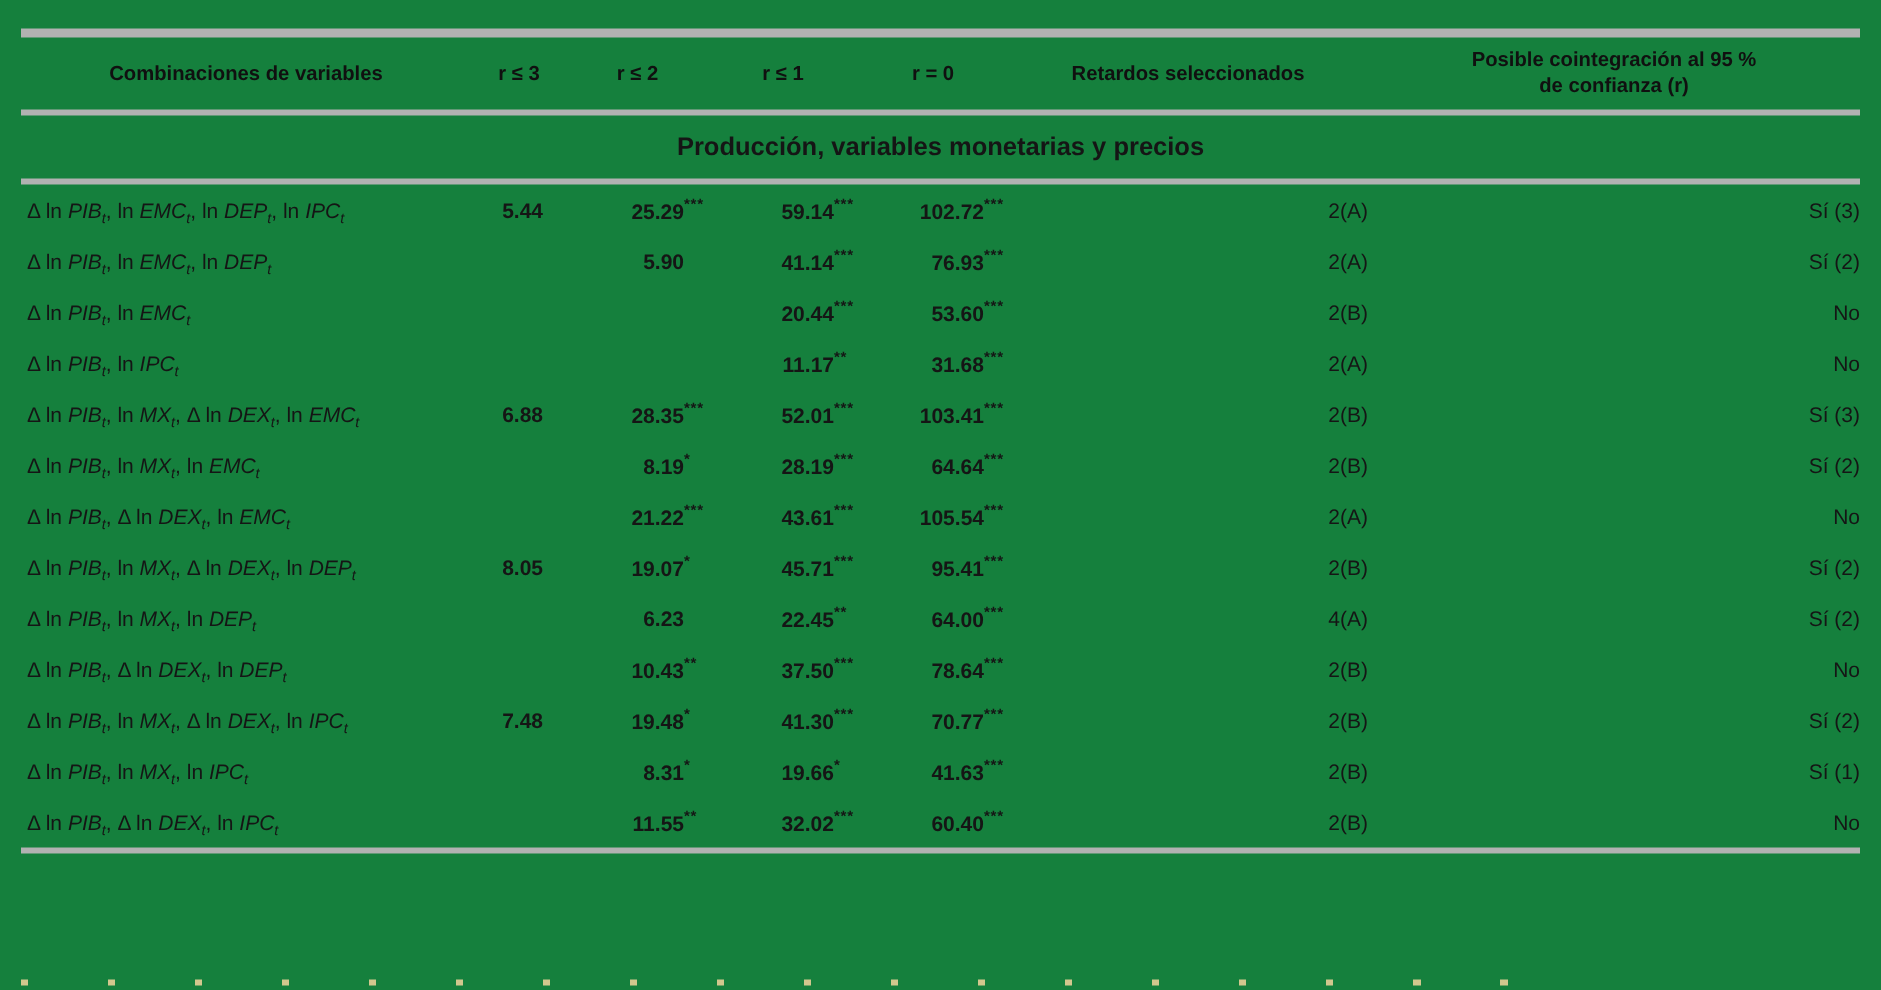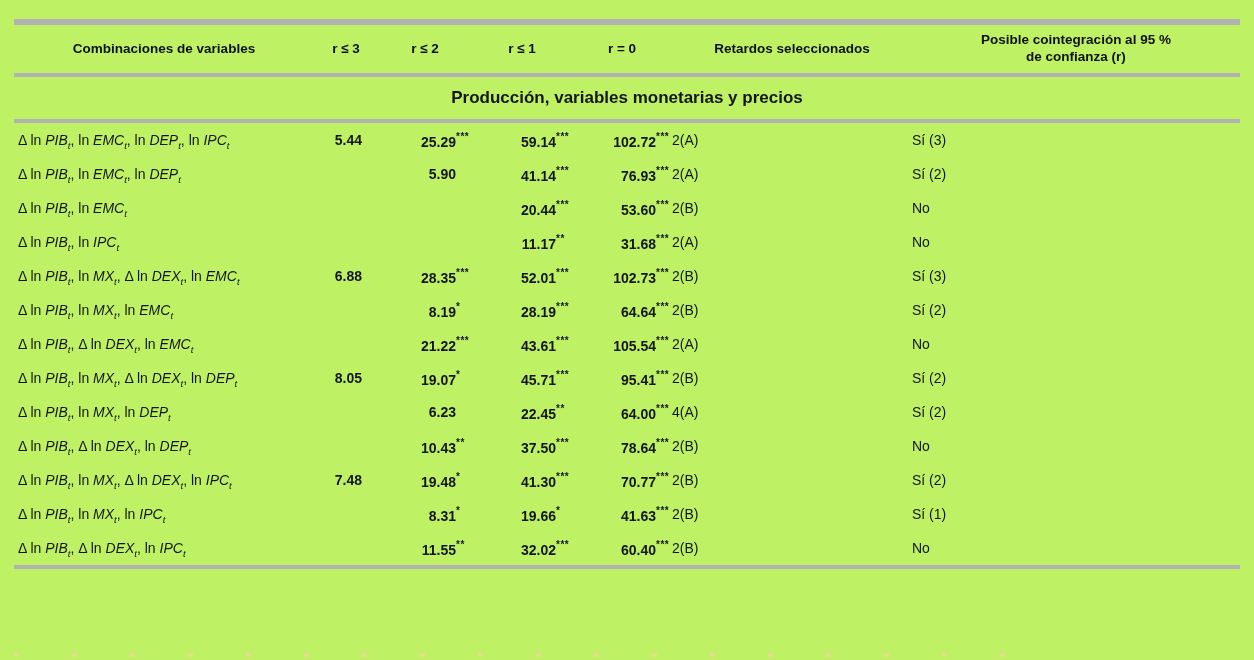--- a/index.html
+++ b/index.html
@@ -1,19 +1,19 @@
 <!DOCTYPE html>
 <html><head>
 <meta charset="utf-8">
 <style>
   html,body{margin:0;padding:0;background:#ffffff;}
   .page{
     position:relative;
     width:1254px;height:660px;
-    background:#bef264;
+    background:#15803d;
     overflow:hidden;
     font-family:"Liberation Sans", sans-serif;
     color:#151515;
   }
   table.coint{
     border-collapse:collapse;
     table-layout:fixed;
     width:1226px;
     margin:19px 14px 0 14px;
     border-top:6px solid #b2b2b2;
@@ -66,21 +66,21 @@
     font-weight:bold;
   }
   td.stat .ast{
     display:inline-block;
     width:16px;
     text-align:left;
     font-size:10px;
     vertical-align:7px;
     letter-spacing:0.5px;
   }
-  td.center{text-align:left;}
+  td.center{text-align:right;}
   .footnote-remnant{
     position:absolute;
     left:14px;
     top:653px;
     width:1010px;
     height:4px;
     background:repeating-linear-gradient(
       90deg,
       #f3d49c 0px, #f3d49c 5px,
       transparent 5px, transparent 58px
@@ -155,21 +155,21 @@
           <td class="center">2(A)</td>
           <td class="center">No</td>
         </tr>
       </tbody>
       <tbody>
         <tr>
           <td class="combo"><span class="delta">Δ ln </span><i>PIB</i><sub>t</sub>, <span class="delta">ln </span><i>MX</i><sub>t</sub>, <span class="delta">Δ ln </span><i>DEX</i><sub>t</sub>, <span class="delta">ln </span><i>EMC</i><sub>t</sub></td>
           <td class="stat"><span class="num">6.88</span><span class="ast"></span></td>
           <td class="stat"><span class="num">28.35</span><span class="ast">***</span></td>
           <td class="stat"><span class="num">52.01</span><span class="ast">***</span></td>
-          <td class="stat"><span class="num">102.73</span><span class="ast">***</span></td>
+          <td class="stat"><span class="num">103.41</span><span class="ast">***</span></td>
           <td class="center">2(B)</td>
           <td class="center">Sí (3)</td>
         </tr>
         <tr>
           <td class="combo"><span class="delta">Δ ln </span><i>PIB</i><sub>t</sub>, <span class="delta">ln </span><i>MX</i><sub>t</sub>, <span class="delta">ln </span><i>EMC</i><sub>t</sub></td>
           <td class="stat"><span class="ast"></span></td>
           <td class="stat"><span class="num">8.19</span><span class="ast">*</span></td>
           <td class="stat"><span class="num">28.19</span><span class="ast">***</span></td>
           <td class="stat"><span class="num">64.64</span><span class="ast">***</span></td>
           <td class="center">2(B)</td>

